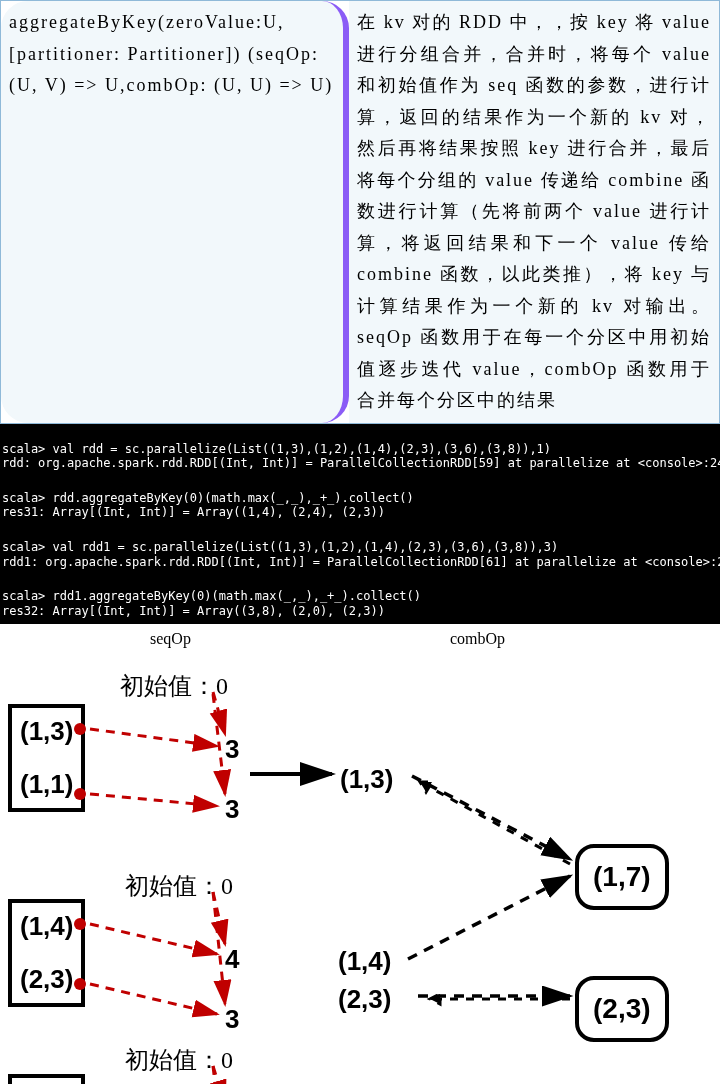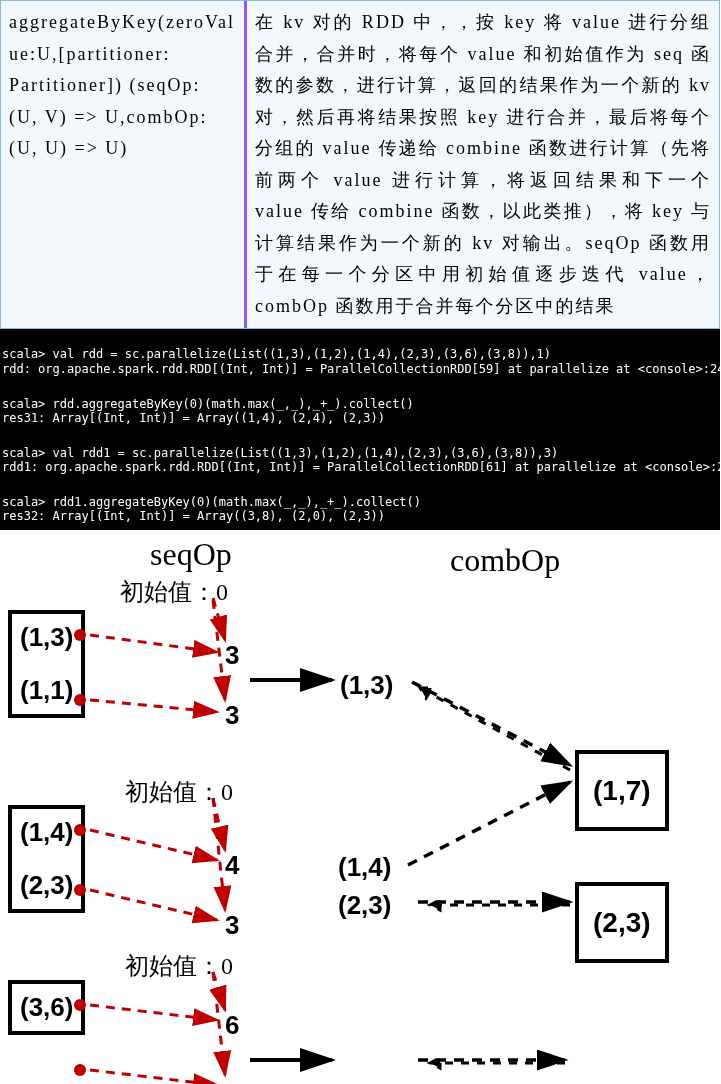--- a/index.html
+++ b/index.html
@@ -17,24 +17,25 @@
     box-sizing: border-box;
   }
   .tbl .cell {
     padding: 6px 8px;
     box-sizing: border-box;
     background: #f2f8fb;
     line-height: 1.75;
     color: #000;
   }
   .tbl .left {
-    width: 246px;
-    border-right: 3px solid #8b5cf6;
+    width: 348px;
+    border-right: 6px solid #8b5cf6;
     word-break: break-word;
     letter-spacing: 2px;
+    border-radius: 27px;
   }
   .tbl .right {
     flex: 1;
     letter-spacing: 2px;
     text-align: justify;
   }
 
   .term {
     background: #000;
     color: #fff;
@@ -52,40 +53,41 @@
   .diagram {
     position: relative;
     width: 720px;
     height: 592px;
     background: #fff;
     font-family: "Arial", "Helvetica", sans-serif;
   }
   .diagram svg { position: absolute; top: 0; left: 0; }
   .diagram .hdr {
     position: absolute;
-    font-size: 32px;
+    font-size: 16px;
     font-family: "SimSun", serif;
   }
   .diagram .init {
     position: absolute;
     font-size: 24px;
     font-family: "SimSun", serif;
   }
   .diagram .box {
     position: absolute;
     border: 4px solid #000;
     font-size: 26px;
     font-weight: 700;
     line-height: 1.35;
     padding: 6px 8px;
     background: #fff;
   }
   .diagram .out {
     font-size: 28px;
-    padding: 18px 14px;
+    padding: 10px 14px;
+    border-radius: 19px;
   }
   .diagram .mid {
     position: absolute;
     font-size: 26px;
     font-weight: 700;
   }
   .diagram .num {
     position: absolute;
     font-size: 26px;
     font-weight: 700;
@@ -113,21 +115,21 @@
 <span>scala&gt; val rdd1 = sc.parallelize(List((1,3),(1,2),(1,4),(2,3),(3,6),(3,8)),3)</span>
 <span>rdd1: org.apache.spark.rdd.RDD[(Int, Int)] = ParallelCollectionRDD[61] at parallelize at &lt;console&gt;:24</span>
 <div class="blank"></div>
 <span>scala&gt; rdd1.aggregateByKey(0)(math.max(_,_),_+_).collect()</span>
 <span>res32: Array[(Int, Int)] = Array((3,8), (2,0), (2,3))</span>
 </div>
 
 <div class="diagram">
 
   <div class="hdr" style="left:150px; top:6px;">seqOp</div>
-  <div class="hdr" style="left:450px; top:12px;">combOp</div>
+  <div class="hdr" style="left:450px; top:6px;">combOp</div>
 
   <div class="init" style="left:120px; top:46px;">
     <span>初始值：</span><span>0</span>
   </div>
   <div class="init" style="left:125px; top:246px;">
     <span>初始值：</span><span>0</span>
   </div>
   <div class="init" style="left:125px; top:420px;">
     <span>初始值：</span><span>0</span>
   </div>

